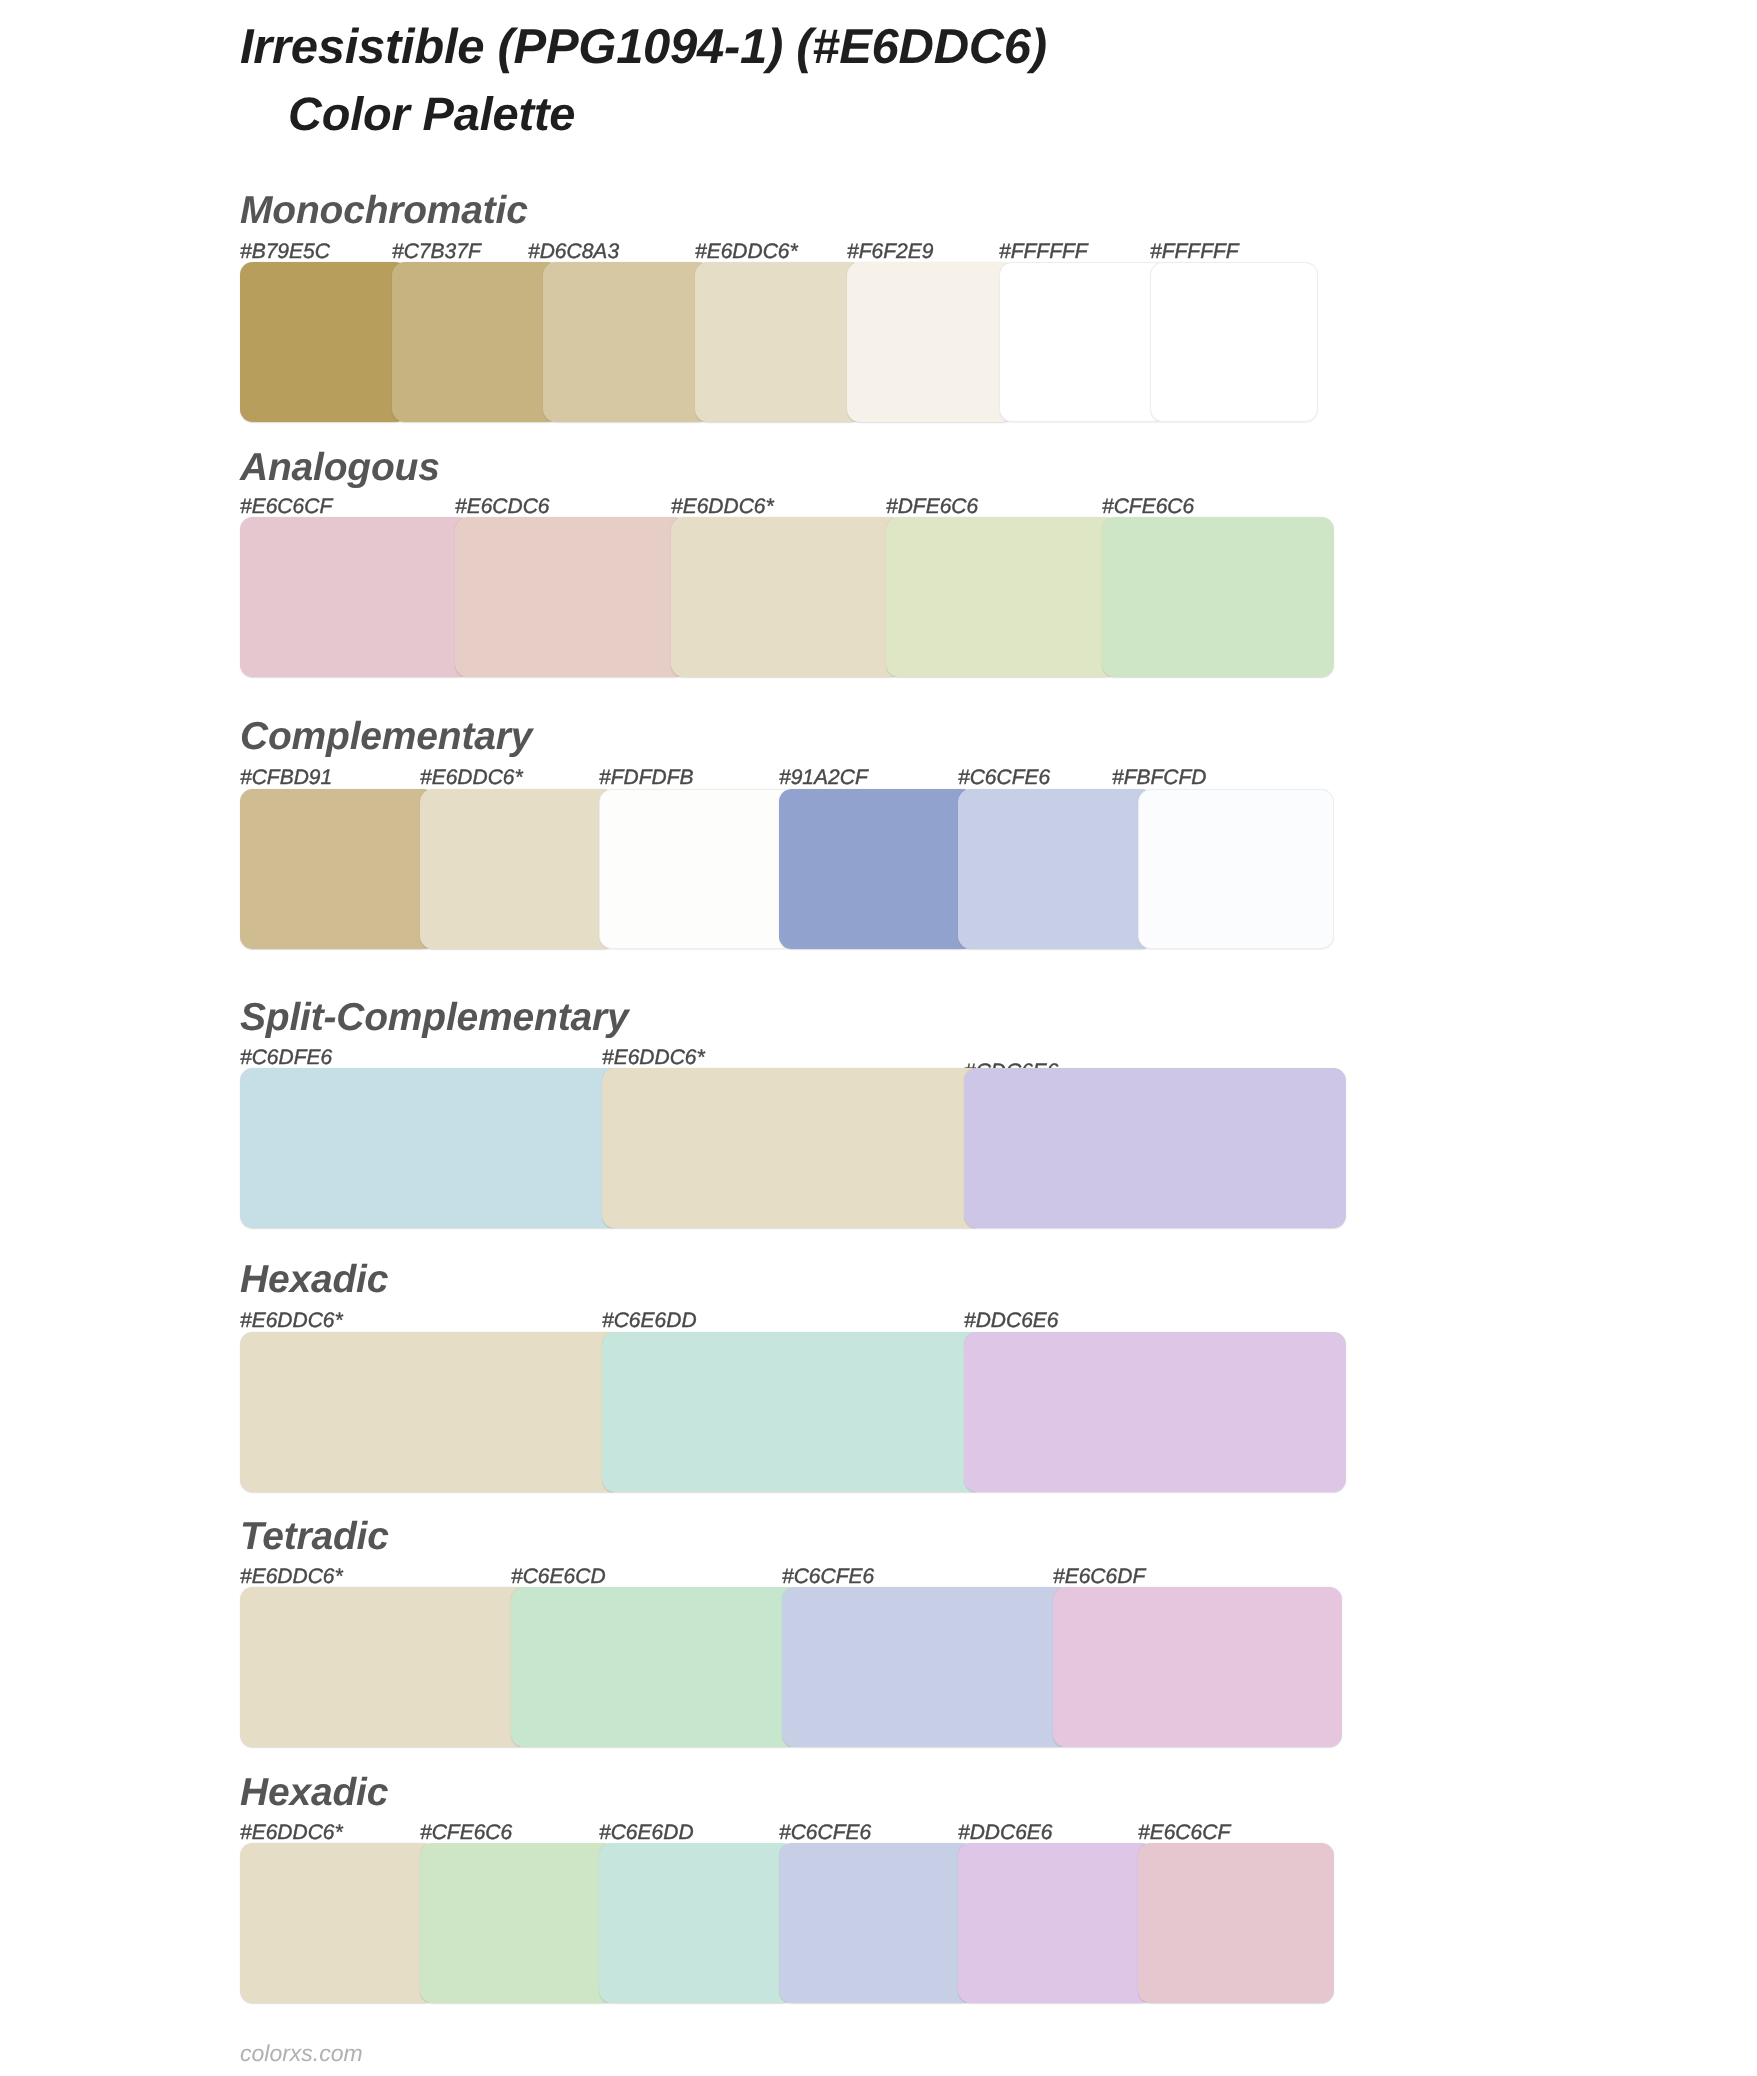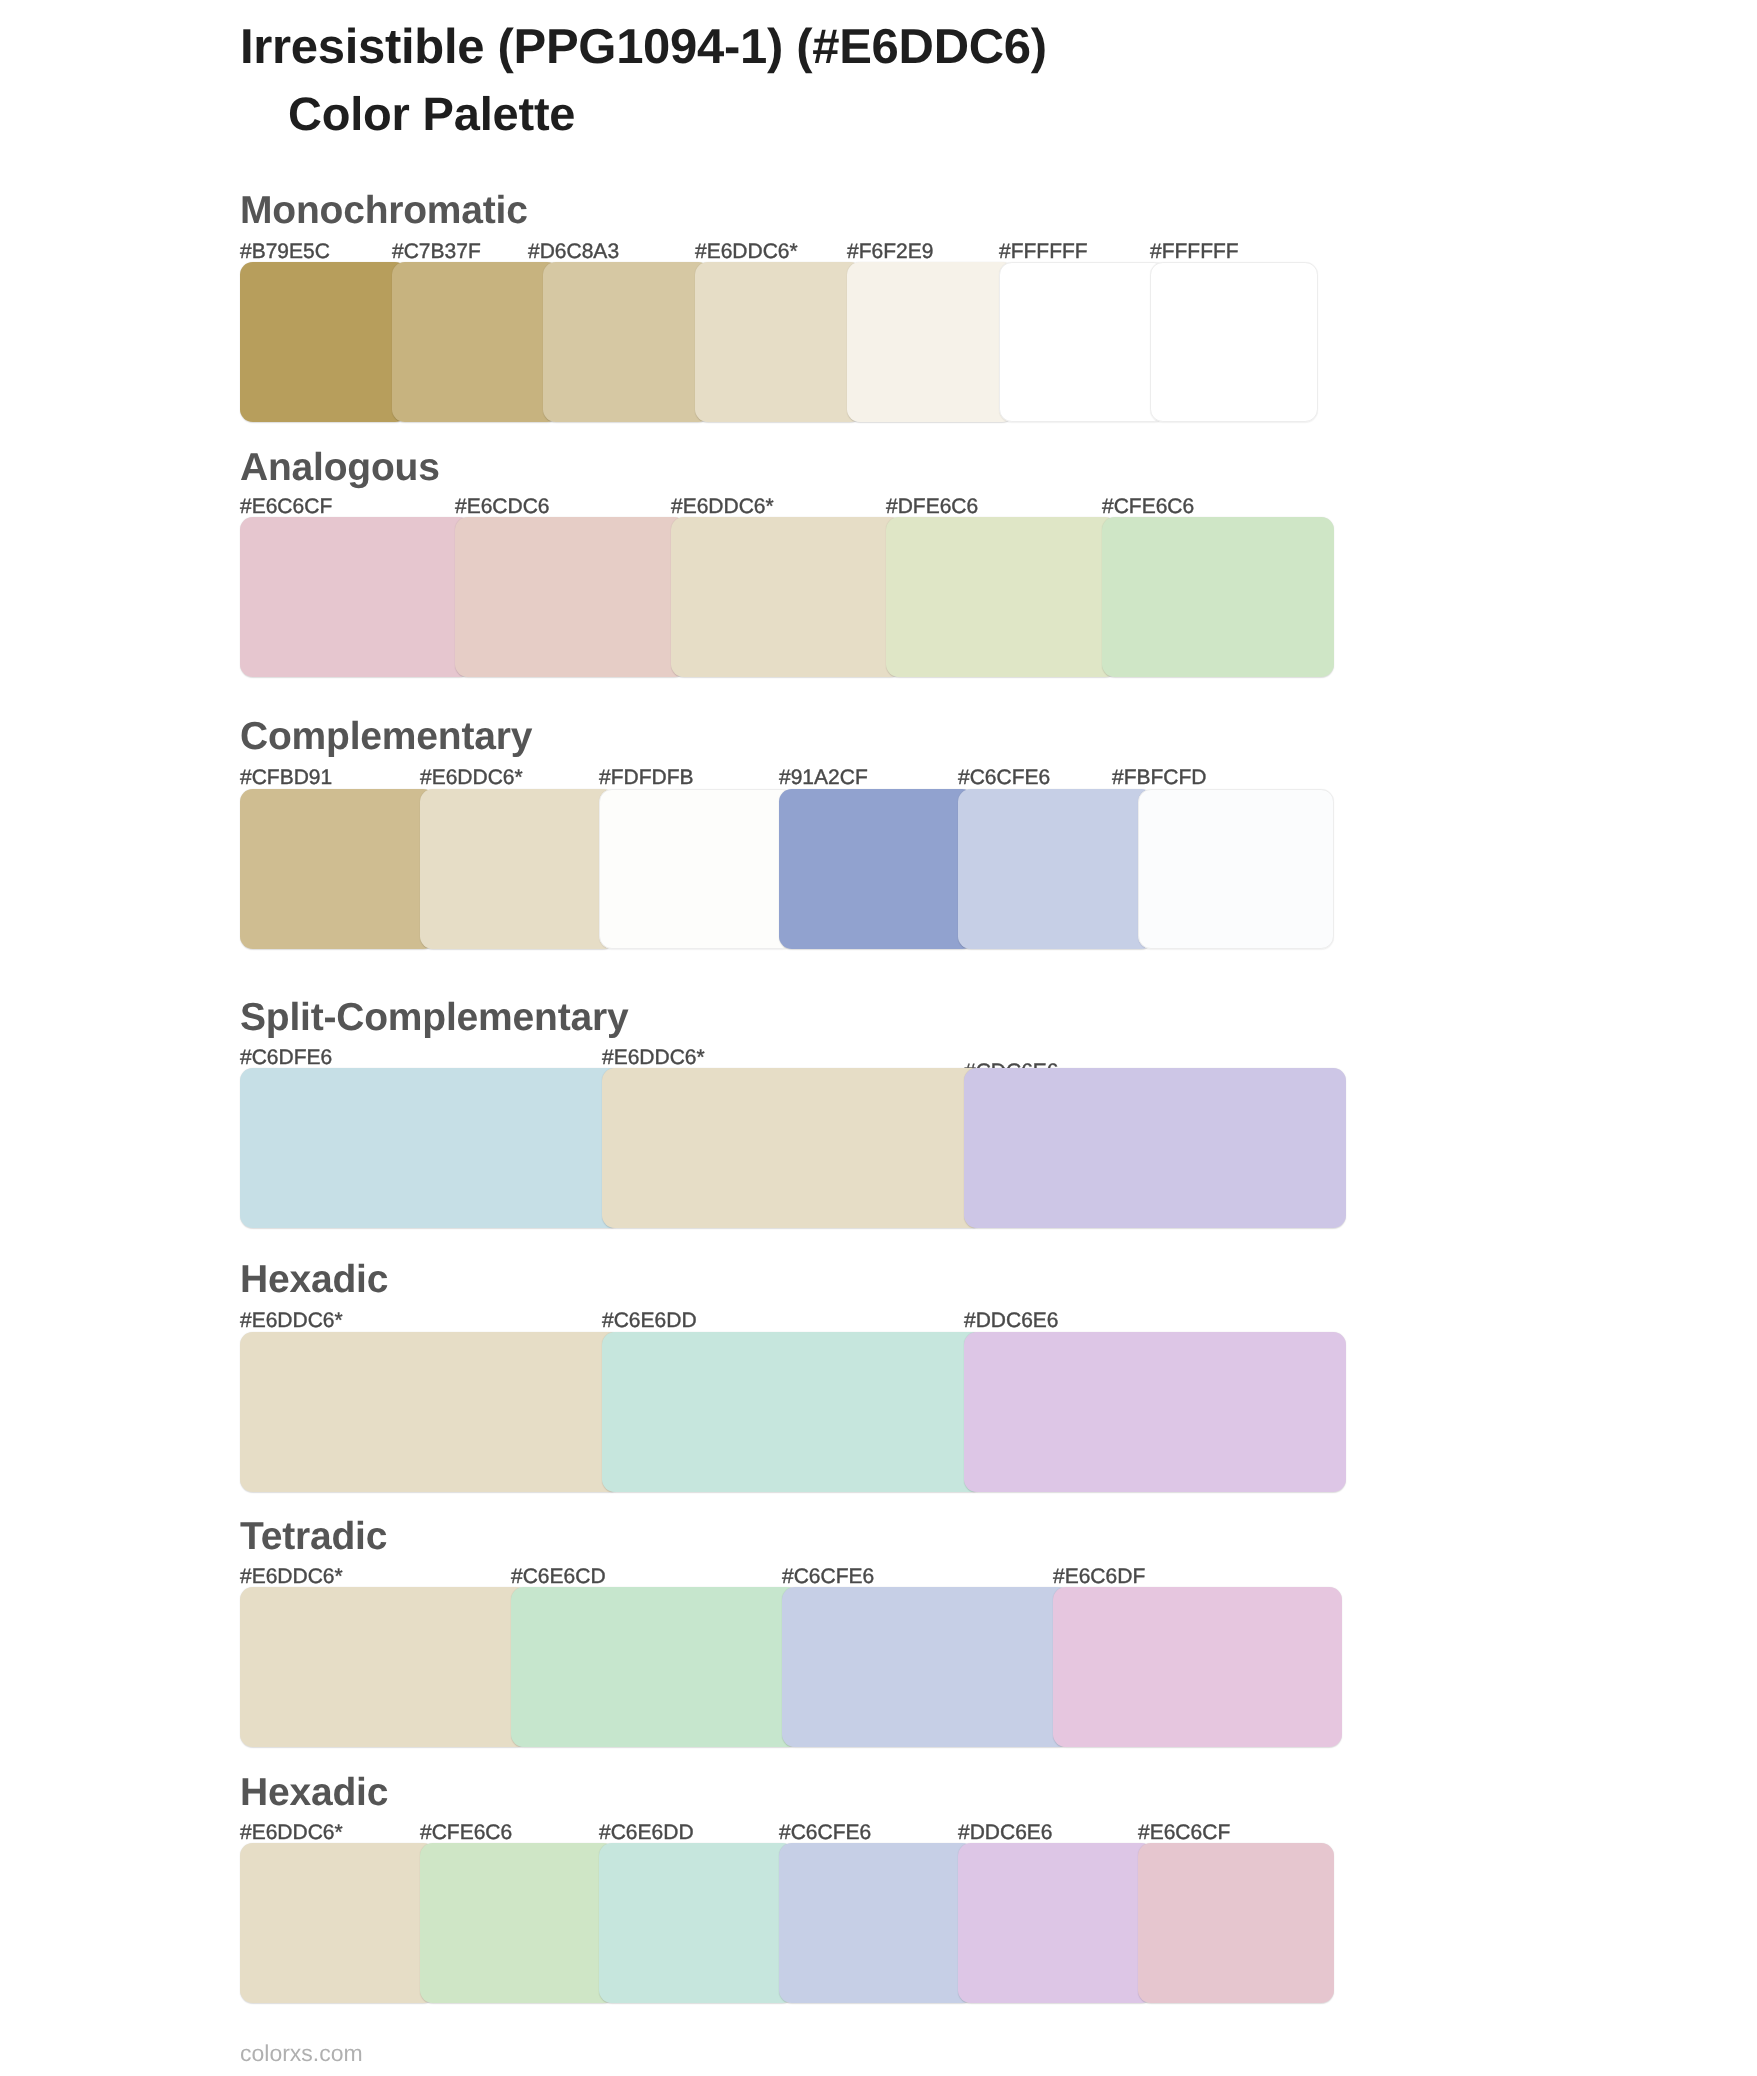--- a/index.html
+++ b/index.html
@@ -3,21 +3,21 @@
 <meta charset="utf-8">
 <title>Color Palette</title>
 <style>
   html, body { margin:0; padding:0; background:#ffffff; }
   * { margin:0; padding:0; -webkit-font-smoothing:antialiased; -moz-osx-font-smoothing:grayscale; text-rendering:geometricPrecision; }
   body {
     width:1757px; height:2077px; overflow:hidden;
     font-family:"Liberation Sans", sans-serif;
     -webkit-font-smoothing:antialiased;
   }
-  .page { position:relative; width:1600px; height:2077px; background:#ffffff; }
+  .page { position:relative; width:1600px; height:2077px; background:#ffffff;font-style:italic; }
 
   .title {
     position:absolute; left:240px; top:23px;
     font-size:49px; font-weight:700; letter-spacing:-0.3px;
     color:#1e1e1e; white-space:nowrap; line-height:1;
   }
   .subtitle {
     position:absolute; left:240px; top:90px;
     font-size:47px; font-weight:700; letter-spacing:-0.2px;
     color:#1e1e1e; white-space:nowrap; line-height:1;margin-left:48px;

